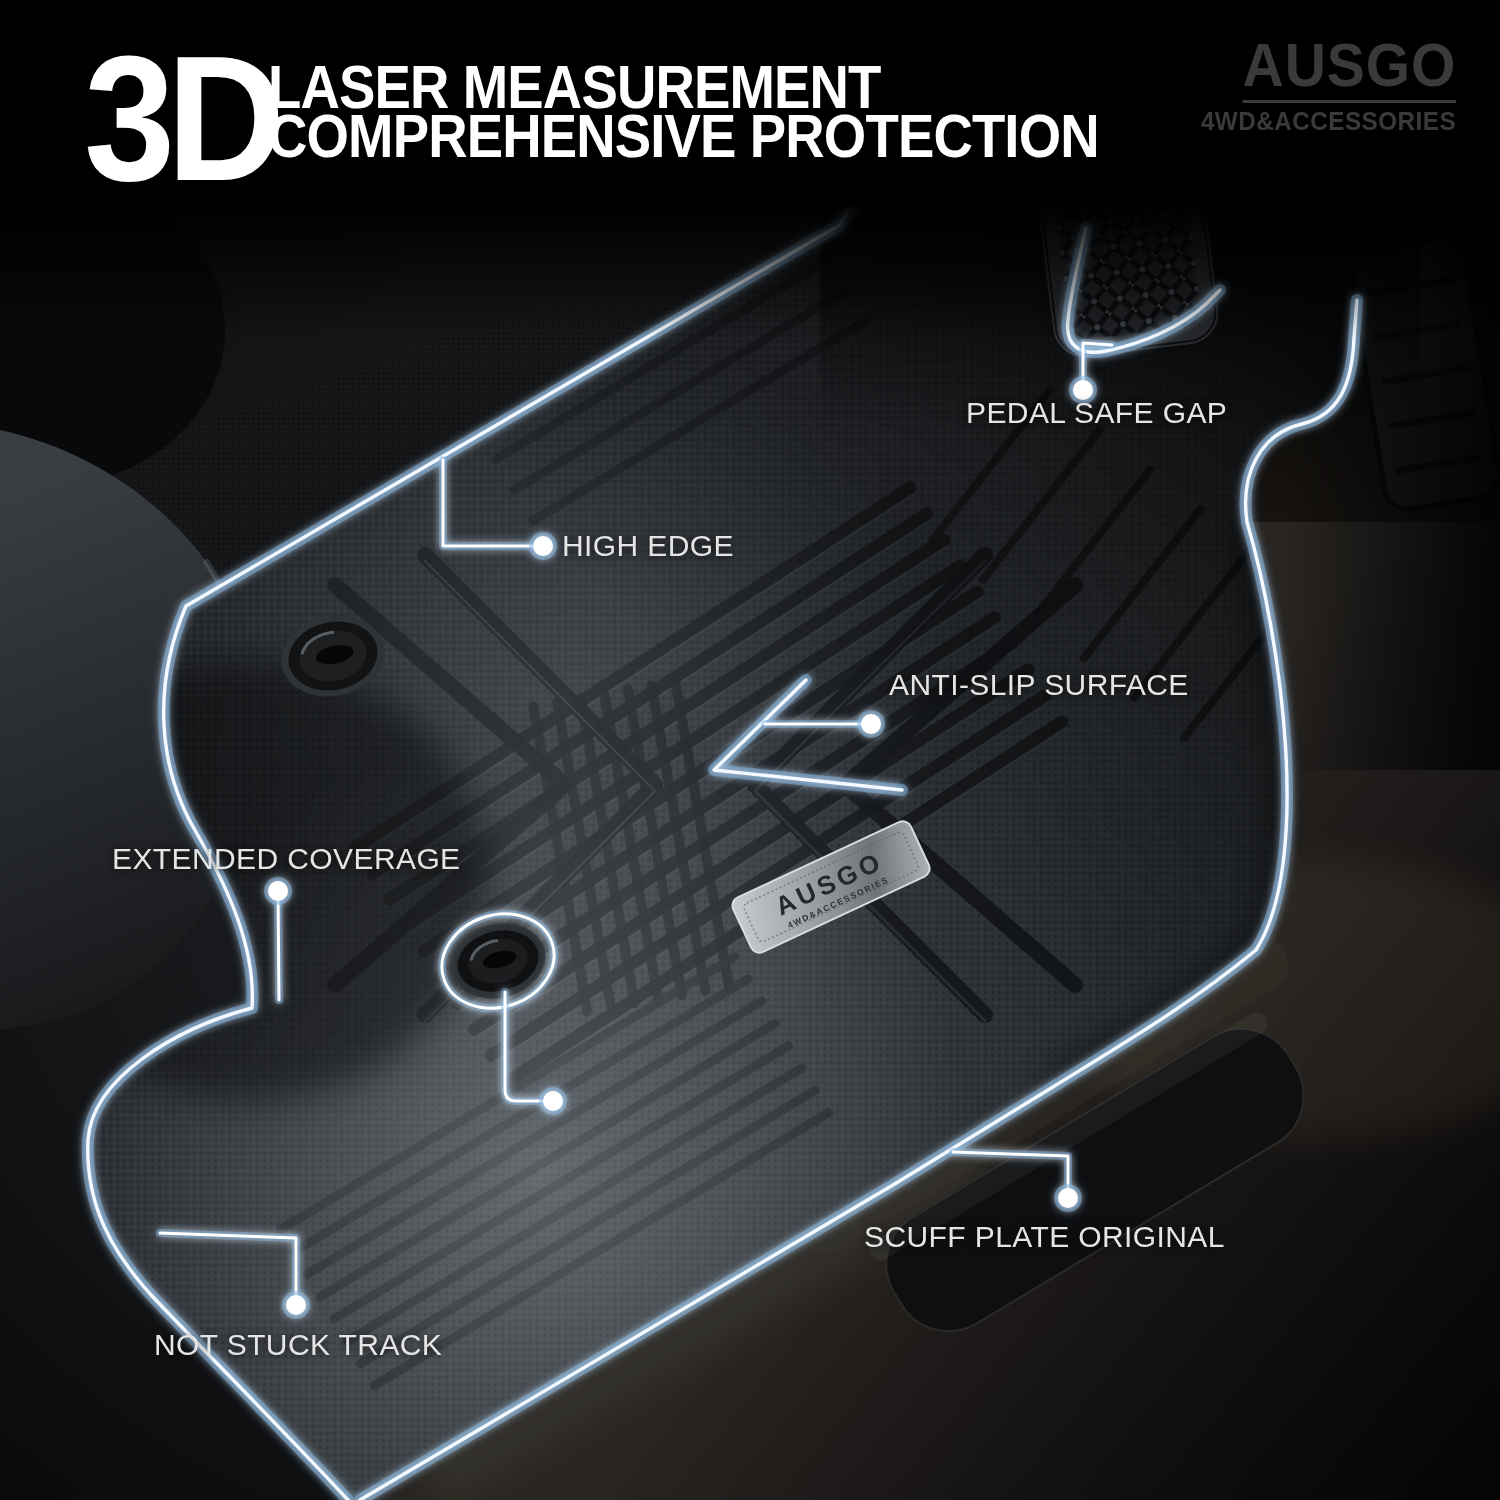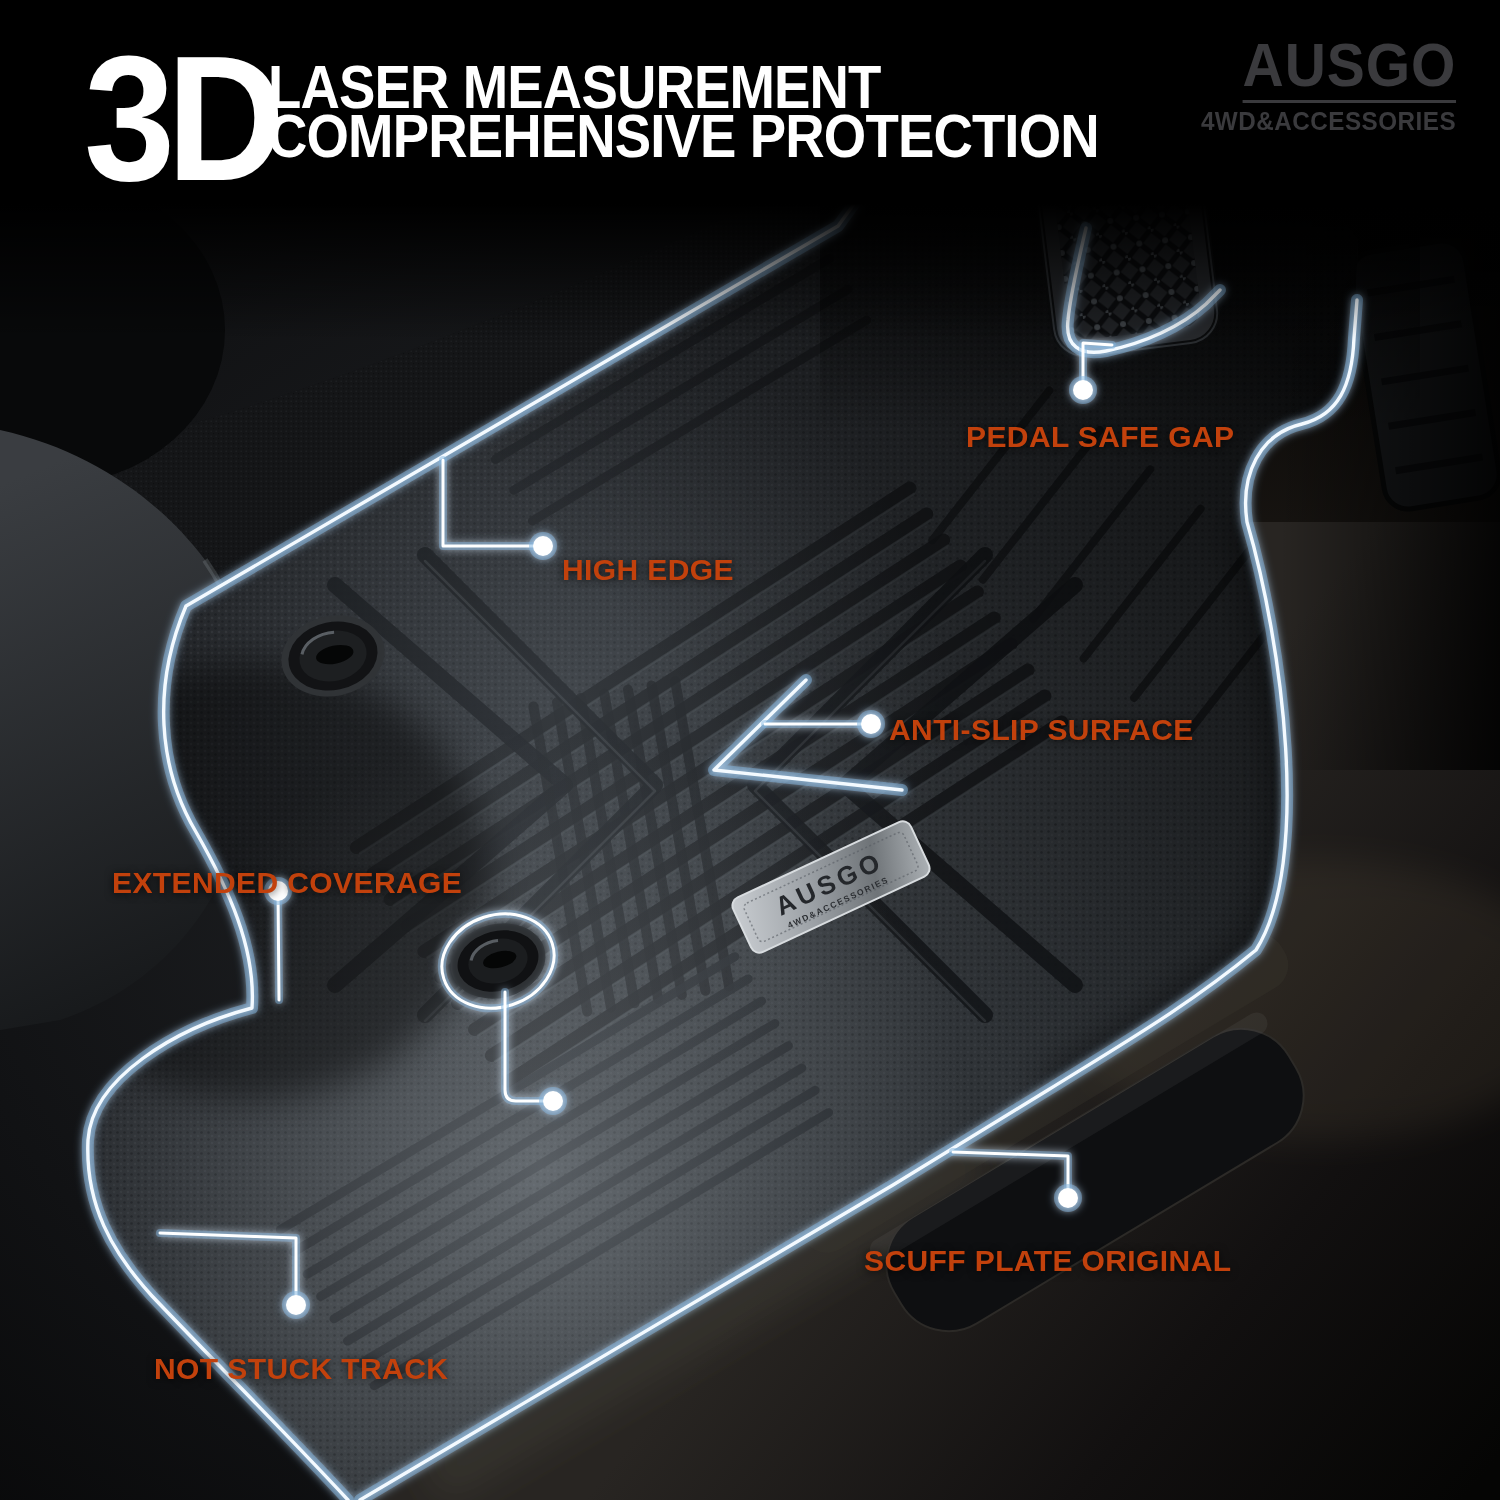--- a/index.html
+++ b/index.html
@@ -11,22 +11,22 @@
        font-size:178px;line-height:1;letter-spacing:-9px;transform:scaleX(.92);transform-origin:left top;}
   .htitle{position:absolute;left:268px;top:62px;z-index:2;color:#fff;font-weight:bold;
        font-size:62px;line-height:49px;letter-spacing:-1px;transform:scaleX(.88);transform-origin:left top;}
   .brand{position:absolute;right:44px;top:34px;z-index:2;color:#3a3a3d;display:flex;
        flex-direction:column;align-items:flex-end;}
   .brand-name{font-size:62px;font-weight:bold;letter-spacing:1px;line-height:1;
        border-bottom:3px solid #3a3a3d;padding-bottom:4px;transform:scaleX(.92);transform-origin:right top;}
   .brand-tag{font-size:25px;font-weight:bold;letter-spacing:.5px;margin-top:4px;
        transform:scaleX(.97);transform-origin:right top;}
   
-  .lbl{position:absolute;z-index:2;color:#c2410c;font-weight:bold;font-size:30px;
-       letter-spacing:.4px;white-space:nowrap;text-shadow:0 1px 8px rgba(0,0,0,.75);margin-top:24px;}
+  .lbl{position:absolute;z-index:2;color:#e5e5e5;font-weight:normal;font-size:30px;
+       letter-spacing:.4px;white-space:nowrap;text-shadow:0 1px 8px rgba(0,0,0,.75);}
   
   .gHalo{fill:none;stroke:#7db3e0;stroke-opacity:.5;stroke-width:12;stroke-linecap:round;stroke-linejoin:round;}
   .gCore{fill:none;stroke:#f4faff;stroke-width:3.4;stroke-linecap:round;stroke-linejoin:round;}
   .lHalo{fill:none;stroke:#7db3e0;stroke-opacity:.45;stroke-width:8;stroke-linecap:round;stroke-linejoin:round;}
   .lCore{fill:none;stroke:#ffffff;stroke-width:3;stroke-linecap:round;stroke-linejoin:round;}
   .dotHalo{fill:#7db3e0;opacity:.5;}
   .dotCore{fill:#ffffff;}
 </style>
 </head>
 <body>
@@ -284,18 +284,18 @@
   <div>LASER MEASUREMENT</div>
   <div>COMPREHENSIVE PROTECTION</div>
 </div>
 <div class="brand">
   <div class="brand-name">AUSGO</div>
   <div class="brand-tag">4WD&amp;ACCESSORIES</div>
 </div>
 
 <div class="lbl" style="left:966px;top:396px;">PEDAL SAFE GAP</div>
 <div class="lbl" style="left:562px;top:529px;">HIGH EDGE</div>
-<div class="lbl" style="left:889px;top:689px;">ANTI-SLIP SURFACE</div>
+<div class="lbl" style="left:889px;top:668px;">ANTI-SLIP SURFACE</div>
 <div class="lbl" style="left:112px;top:842px;">EXTENDED COVERAGE</div>
 <div class="lbl" style="left:864px;top:1220px;">SCUFF PLATE ORIGINAL</div>
 <div class="lbl" style="left:154px;top:1328px;">NOT STUCK TRACK</div>
 
 </div>
 
 </body></html>

